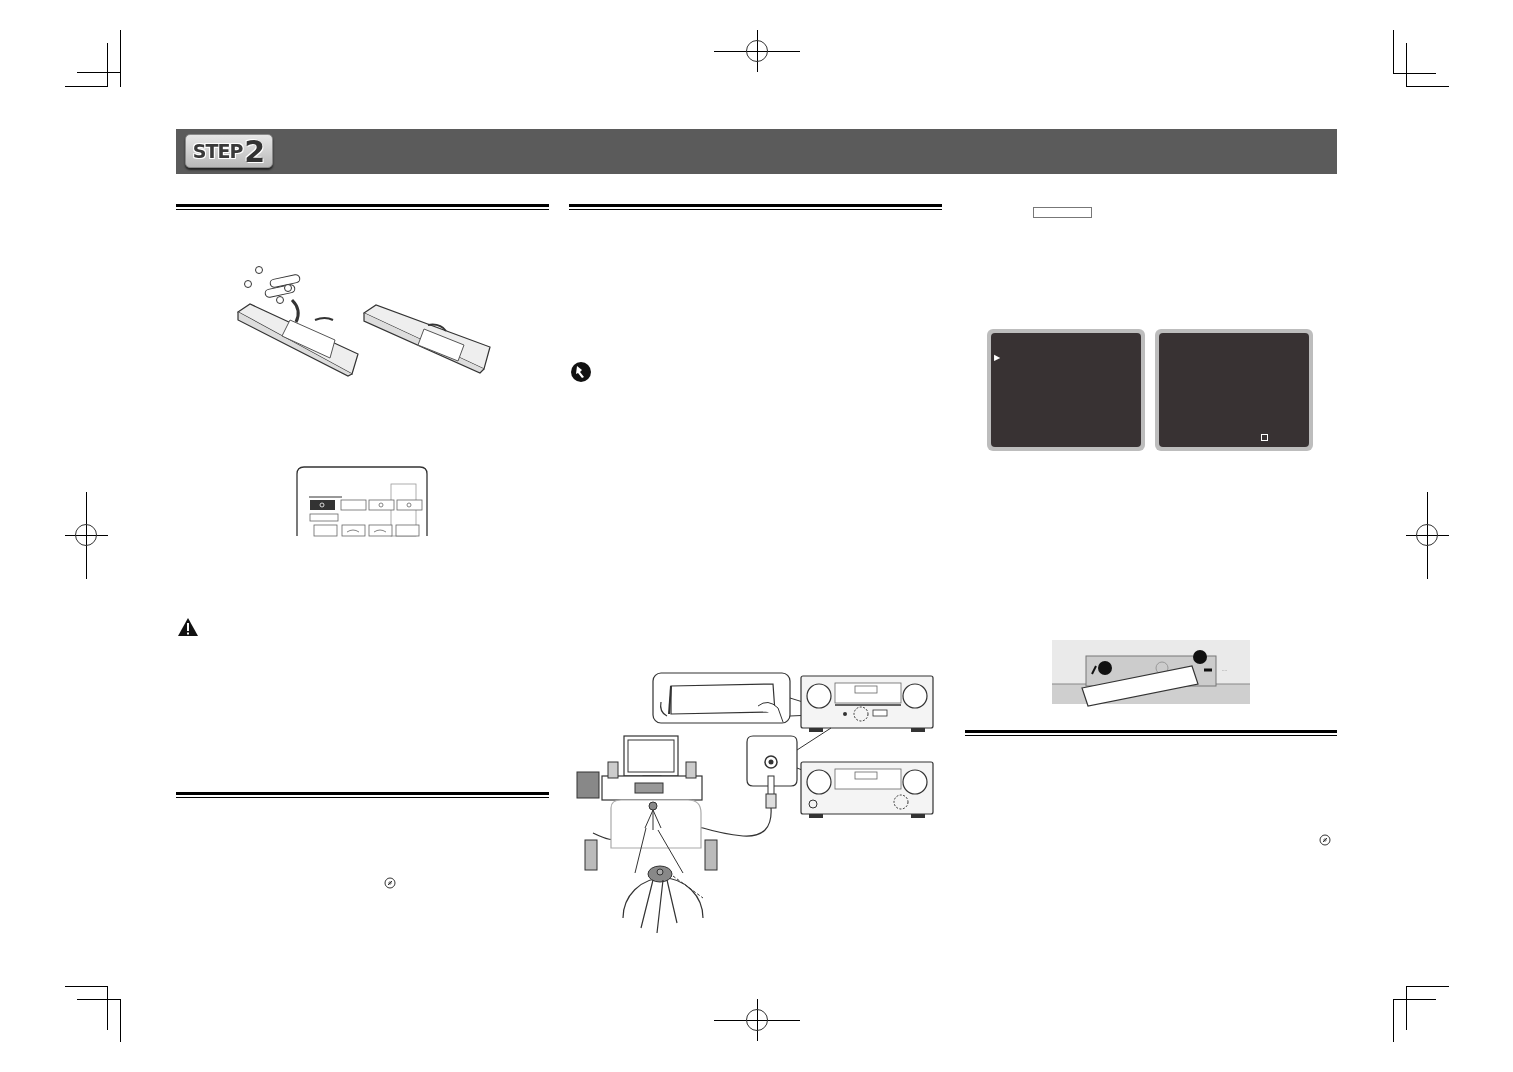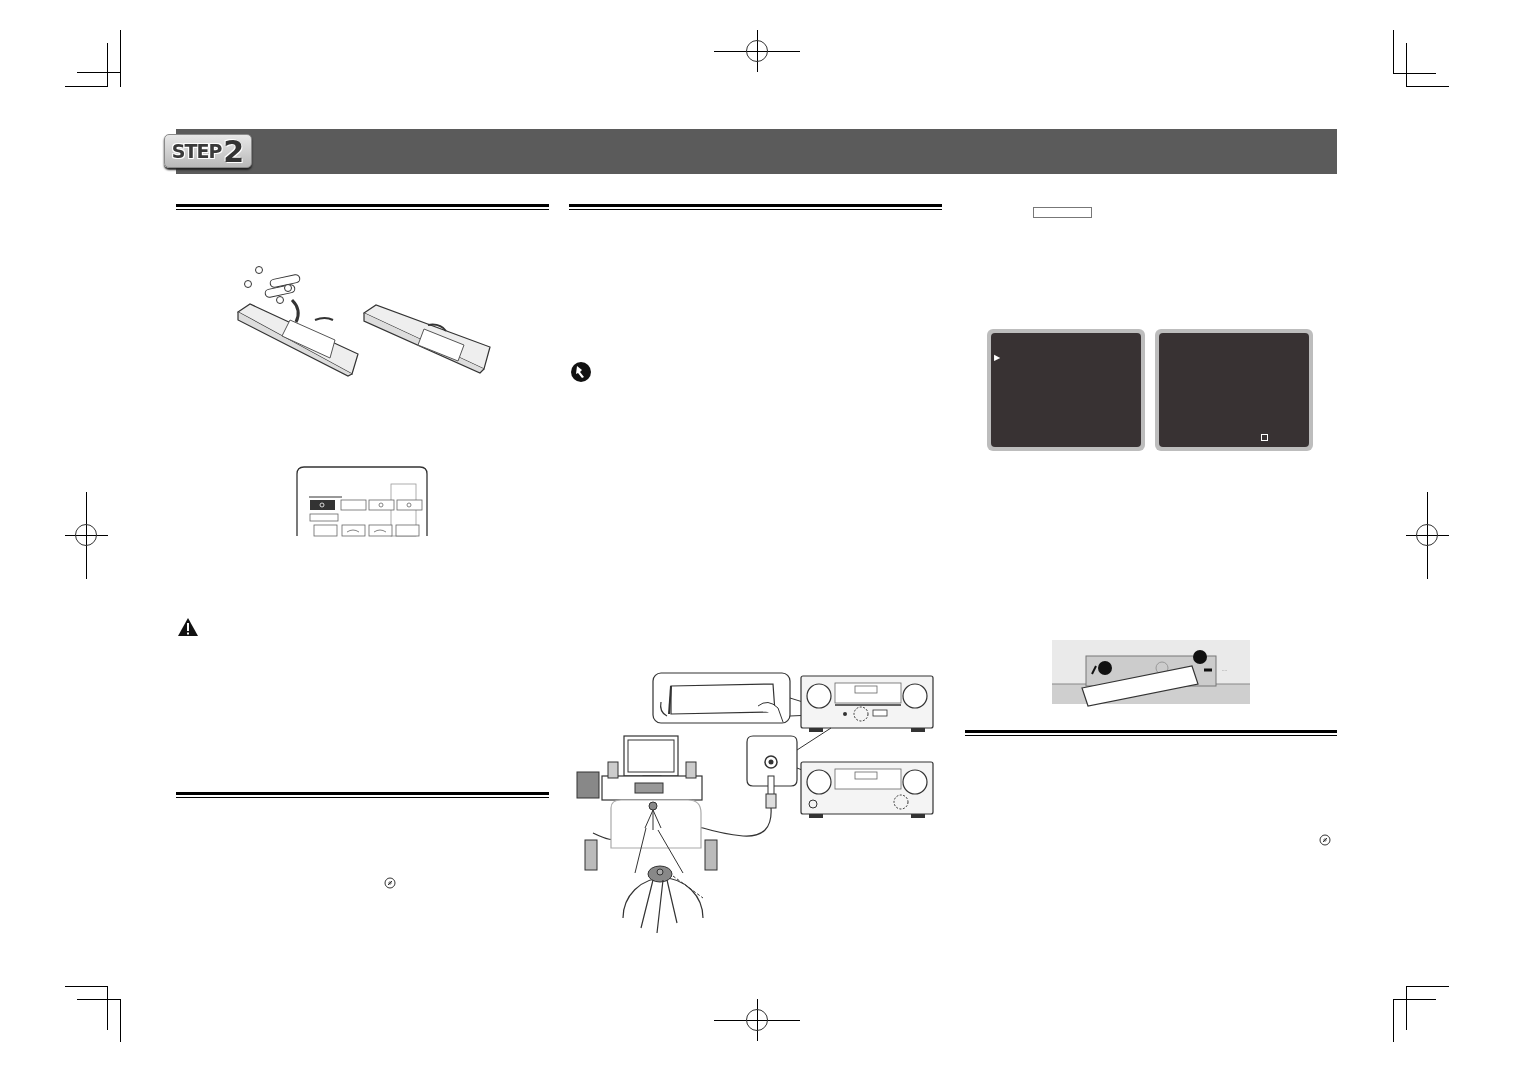--- a/index.html
+++ b/index.html
@@ -1,21 +1,21 @@
 <!DOCTYPE html>
 <html><head>
 <meta charset="utf-8">
 <style>
   html,body{margin:0;padding:0;background:#fff;}
   body{width:1513px;height:1072px;position:relative;overflow:hidden;font-family:"DejaVu Sans",sans-serif;}
   .hl{position:absolute;height:1px;background:#000;}
   .vl{position:absolute;width:1px;background:#000;}
   .reg{position:absolute;width:22px;height:22px;border:1px solid #333;border-radius:50%;box-sizing:border-box;}
   .band{position:absolute;left:176px;top:129px;width:1161px;height:45px;background:#5b5b5b;}
-  .step-badge{position:absolute;left:164px;top:134px;width:88px;height:34px;border-radius:5px;
+  .step-badge{position:absolute;left:185px;top:134px;width:88px;height:34px;border-radius:5px;
     background:linear-gradient(#e8e8e8,#b9b9b9);box-shadow:0 2px 2px #222;border:1px solid #8a8a8a;
     display:flex;align-items:center;justify-content:center;box-sizing:border-box;}
   .step-word{font-family:"DejaVu Sans",sans-serif;font-weight:bold;font-size:19px;color:#3a3a3a;letter-spacing:-1px;
     text-shadow:1px 1px 0 #fff,-1px -1px 0 #fff,1px -1px 0 #fff,-1px 1px 0 #fff;}
   .step-num{font-family:"DejaVu Sans",sans-serif;font-weight:bold;font-size:30px;color:#333;margin-left:2px;
     text-shadow:1px 1px 0 #fff,-1px -1px 0 #fff;}
   .sec-rule{position:absolute;height:6px;box-sizing:border-box;border-top:3px solid #000;border-bottom:1px solid #000;}
   .osd{position:absolute;width:158px;height:122px;border-radius:6px;background:#bdbdbd;box-sizing:border-box;padding:4px;}
   .osd-inner{width:100%;height:100%;background:#383233;border-radius:4px;position:relative;}
   .boxed{position:absolute;left:1033px;top:207px;width:59px;height:11px;border:1px solid #777;box-sizing:border-box;}

